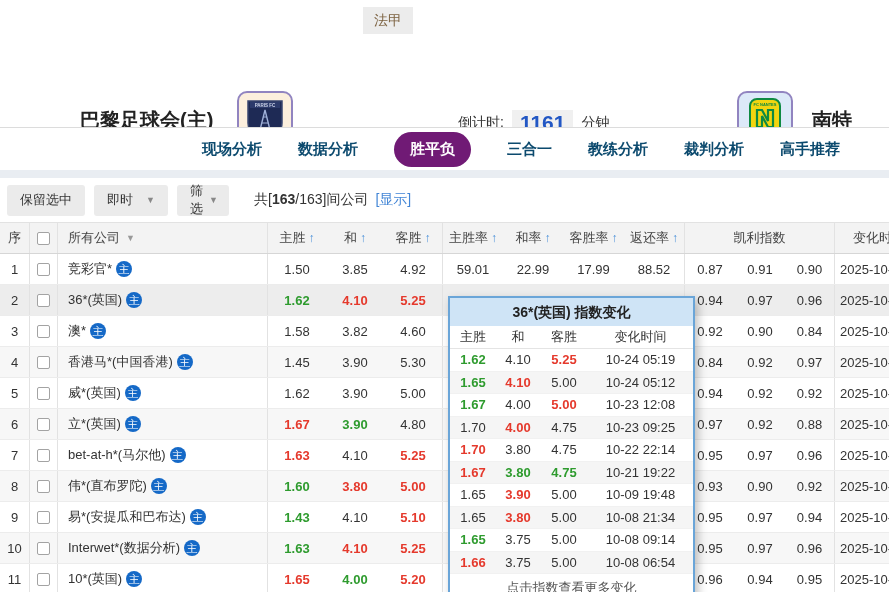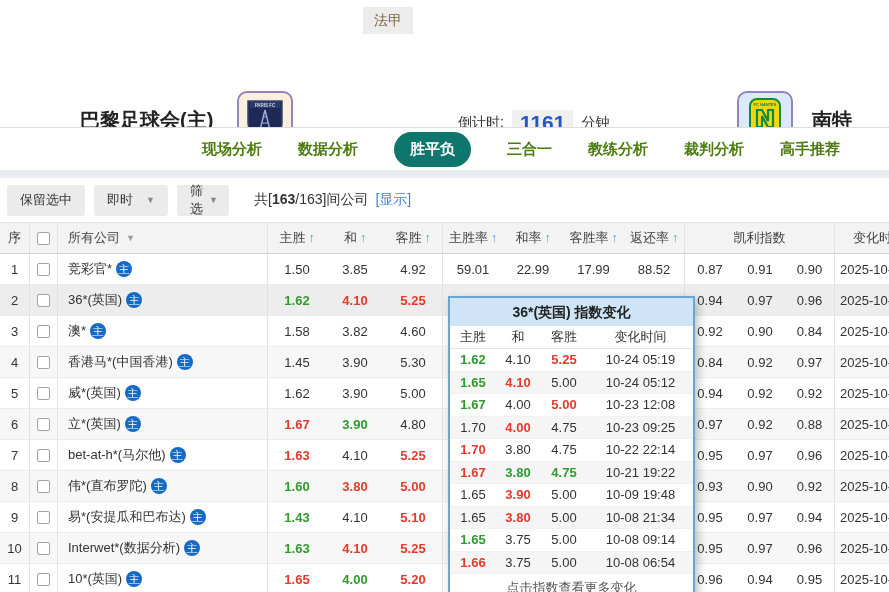--- a/index.html
+++ b/index.html
@@ -20,22 +20,22 @@
   .away-name { position:absolute; left:812px; top:67px; font-size:20px; font-weight:bold; color:#222; }
   .logo { position:absolute; top:51px; width:56px; height:56px; border:2px solid #9184c0; border-radius:10px; display:flex; align-items:center; justify-content:center; }
   .logo.home { left:237px; background:#fcefdd; }
   .logo.away { left:737px; background:#dce9f8; }
   .countdown { position:absolute; left:458px; top:70px; display:flex; align-items:center; font-size:14px; color:#333; gap:8px; }
   .cd-num { background:#f0f0f0; color:#2257c4; font-weight:bold; font-size:21px; padding:1px 8px; }
 
   
   .navbar { position:absolute; top:127px; left:0; right:0; height:43px; background:#fff; border-top:1px solid #dcdcdc; }
   .tabs { display:flex; align-items:center; height:100%; padding-left:202px; gap:36px; }
-  .tab { font-size:15px; font-weight:bold; color:#4d7c0f; cursor:pointer; white-space:nowrap; }
-  .tab.active { background:#0f766e; color:#fff; padding:8px 16px; border-radius:18px; }
+  .tab { font-size:15px; font-weight:bold; color:#0c4a6e; cursor:pointer; white-space:nowrap; }
+  .tab.active { background:#701a75; color:#fff; padding:8px 16px; border-radius:18px; }
 
   .strip { position:absolute; top:170px; left:0; right:0; height:8px; background:#e9edf2; }
 
   
   .toolbar { position:absolute; top:178px; left:0; right:0; height:44px; background:#fff; display:flex; align-items:center; padding-left:7px; font-size:13px; }
   .tb-btn { background:#ebebeb; border:0; border-radius:3px; height:31px; padding:0 13px; font-size:13px; color:#333; margin-right:9px; cursor:pointer; font-family:inherit; }
   .tb-dd { display:flex; align-items:center; justify-content:space-between; }
   .dd-live { width:74px; }
   .dd-filter { width:52px; }
   .caret { font-size:9px; color:#888; margin-left:6px; }

